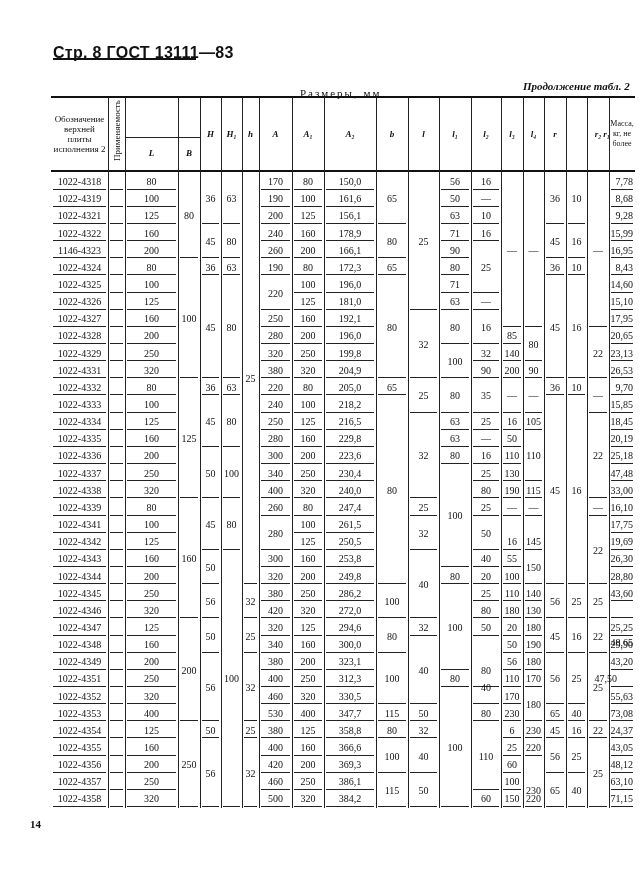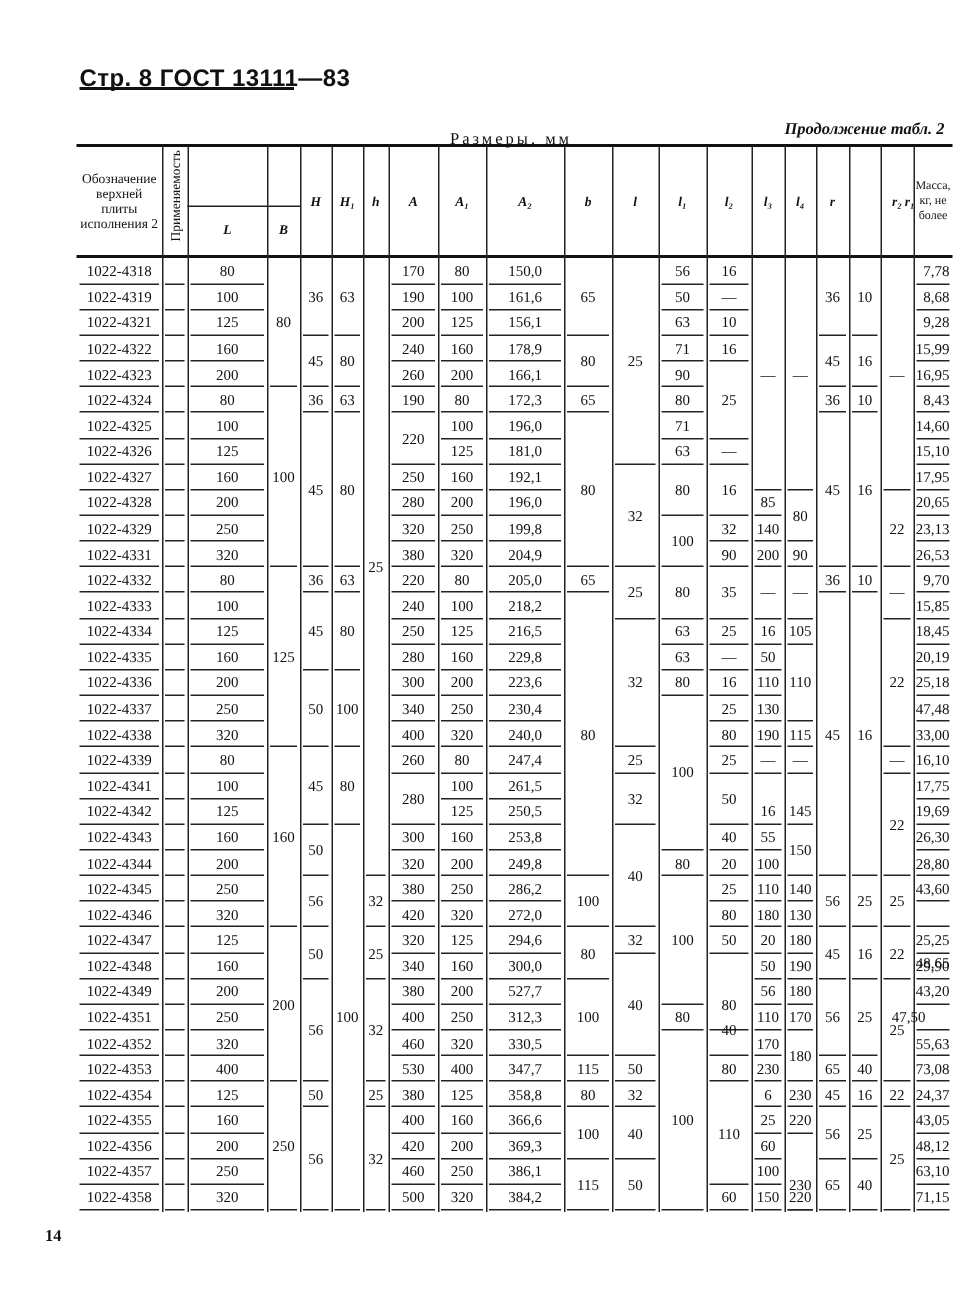--- a/index.html
+++ b/index.html
@@ -131,21 +131,21 @@
     <div class="u" style="left: 243px; top: 144.1px; width: 28px;"></div>
     <div class="c" style="left: 275px; top: 128.45px; width: 48px; height: 17.15px;">178,9</div>
     <div class="u" style="left: 275px; top: 144.1px; width: 48px;"></div>
     <div class="c" style="left: 390px; top: 128.45px; width: 28px; height: 17.15px;">71</div>
     <div class="u" style="left: 390px; top: 144.1px; width: 28px;"></div>
     <div class="c" style="left: 422px; top: 128.45px; width: 26px; height: 17.15px;">16</div>
     <div class="u" style="left: 422px; top: 144.1px; width: 26px;"></div>
     <div class="c r" style="left: 560px; top: 128.45px; width: 22px; height: 17.15px; padding-right: 2px;">15,99</div>
     <div class="u" style="left: 560px; top: 144.1px; width: 22px;"></div>
     <div class="u" style="left: 59px; top: 144.1px; width: 13px;"></div>
-    <div class="c" style="left: 2px; top: 145.6px; width: 53px; height: 17.15px;">1022-4323</div>
+    <div class="c" style="left: 2px; top: 145.6px; width: 53px; height: 17.15px;">1146-4323</div>
     <div class="u" style="left: 2px; top: 161.25px; width: 53px;"></div>
     <div class="c" style="left: 76px; top: 145.6px; width: 49px; height: 17.15px;">200</div>
     <div class="u" style="left: 76px; top: 161.25px; width: 49px;"></div>
     <div class="c" style="left: 210px; top: 145.6px; width: 29px; height: 17.15px;">260</div>
     <div class="u" style="left: 210px; top: 161.25px; width: 29px;"></div>
     <div class="c" style="left: 243px; top: 145.6px; width: 28px; height: 17.15px;">200</div>
     <div class="u" style="left: 243px; top: 161.25px; width: 28px;"></div>
     <div class="c" style="left: 275px; top: 145.6px; width: 48px; height: 17.15px;">166,1</div>
     <div class="u" style="left: 275px; top: 161.25px; width: 48px;"></div>
     <div class="c" style="left: 390px; top: 145.6px; width: 28px; height: 17.15px;">90</div>
@@ -543,21 +543,21 @@
     <div class="u" style="left: 560px; top: 555.7px; width: 22px;"></div>
     <div class="u" style="left: 59px; top: 555.7px; width: 13px;"></div>
     <div class="c" style="left: 2px; top: 557.2px; width: 53px; height: 17.15px;">1022-4349</div>
     <div class="u" style="left: 2px; top: 572.85px; width: 53px;"></div>
     <div class="c" style="left: 76px; top: 557.2px; width: 49px; height: 17.15px;">200</div>
     <div class="u" style="left: 76px; top: 572.85px; width: 49px;"></div>
     <div class="c" style="left: 210px; top: 557.2px; width: 29px; height: 17.15px;">380</div>
     <div class="u" style="left: 210px; top: 572.85px; width: 29px;"></div>
     <div class="c" style="left: 243px; top: 557.2px; width: 28px; height: 17.15px;">200</div>
     <div class="u" style="left: 243px; top: 572.85px; width: 28px;"></div>
-    <div class="c" style="left: 275px; top: 557.2px; width: 48px; height: 17.15px;">527,7</div>
+    <div class="c" style="left: 275px; top: 557.2px; width: 48px; height: 17.15px;">323,1</div>
     <div class="u" style="left: 275px; top: 572.85px; width: 48px;"></div>
     <div class="c" style="left: 452px; top: 557.2px; width: 18px; height: 17.15px;">56</div>
     <div class="u" style="left: 452px; top: 572.85px; width: 18px;"></div>
     <div class="c" style="left: 474px; top: 557.2px; width: 17px; height: 17.15px;">180</div>
     <div class="u" style="left: 474px; top: 572.85px; width: 17px;"></div>
     <div class="c r" style="left: 560px; top: 557.2px; width: 22px; height: 17.15px; padding-right: 2px;">43,20</div>
     <div class="u" style="left: 560px; top: 572.85px; width: 22px;"></div>
     <div class="u" style="left: 59px; top: 572.85px; width: 13px;"></div>
     <div class="c" style="left: 2px; top: 574.35px; width: 53px; height: 17.15px;">1022-4351</div>
     <div class="u" style="left: 2px; top: 590px; width: 53px;"></div>

